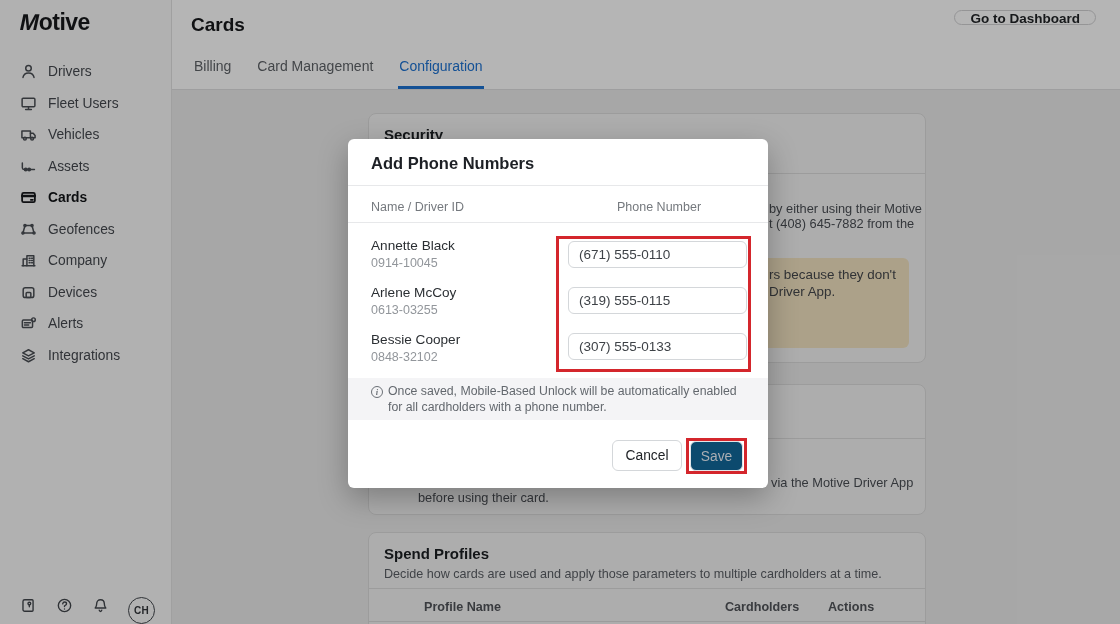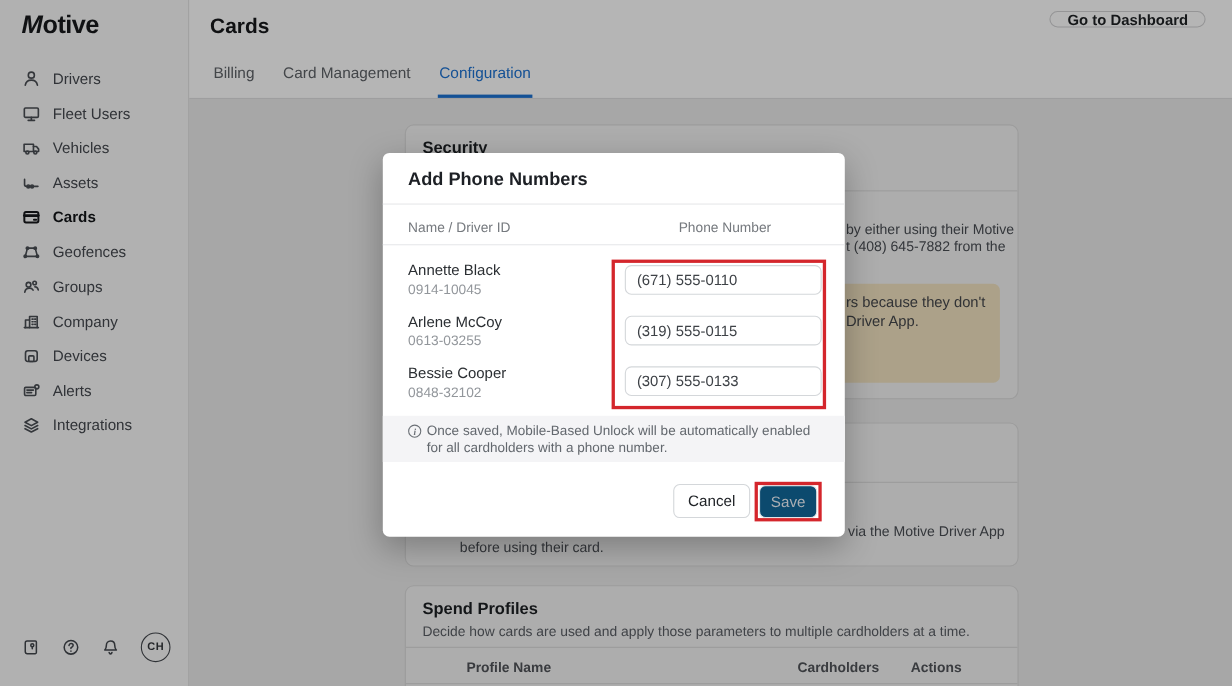--- a/index.html
+++ b/index.html
@@ -17,21 +17,21 @@
   .logo { position:absolute; left:20px; top:9px; font-size:23px; font-weight:700; color:#17191c; letter-spacing:-0.5px; }
   .logo .logo-m { display:inline-block; transform:skewX(-12deg); font-weight:800; }
   .side-nav { position:absolute; top:56px; left:0; right:0; }
   .side-item {
     height:31.5px; display:flex; align-items:center; gap:11px;
     padding-left:20px; cursor:pointer; color:#45494f; font-size:13.8px;
   }
   .side-item svg { width:17px; height:17px; stroke:#4a4e54; fill:none; stroke-width:1.4; stroke-linecap:round; stroke-linejoin:round; flex:0 0 auto; }
   .side-item.active { color:#121417; font-weight:700; }
   .side-item.active svg { stroke:#17191c; stroke-width:1.7; }
-  .side-footer { position:absolute; left:20px; bottom:22px; display:flex; align-items:center; gap:19px; }
+  .side-footer { position:absolute; left:20px; bottom:0; display:flex; gap:19px; }
   .side-footer svg { width:17px; height:17px; stroke:#43474d; fill:none; stroke-width:1.3; stroke-linecap:round; stroke-linejoin:round; }
   .avatar {
     width:27px; height:27px; border-radius:50%; border:1.5px solid #43474d;
     display:flex; align-items:center; justify-content:center;
     font-size:10px; font-weight:700; color:#33363b; letter-spacing:.3px;
   }
   
   .header {
     position:absolute; left:172px; right:0; top:0; height:90px;
     background:#ffffff; border-bottom:1px solid #dfdfe0; z-index:1;
@@ -147,29 +147,20 @@
       </div>
       <div class="side-item">
         <svg viewBox="0 0 16 16">
             <path d="M4.7 4.3h6.6l1.9 7H2.8z"></path>
             <circle cx="4.7" cy="4.3" r="1"></circle>
             <circle cx="11.3" cy="4.3" r="1"></circle>
             <circle cx="13.2" cy="11.3" r="1"></circle>
             <circle cx="2.8" cy="11.3" r="1"></circle>
           </svg>
         <span>Geofences</span>
-      </div>
-      <div class="side-item">
-        <svg viewBox="0 0 16 16">
-            <circle cx="5.6" cy="6.4" r="2"></circle>
-            <circle cx="10.8" cy="5" r="1.5"></circle>
-            <path d="M2.4 12.8c.4-2.2 1.9-3.4 3.9-3.4 1.4 0 2.6.6 3.2 1.6"></path>
-            <path d="M11 8.2c1.6.1 2.6 1.1 2.9 2.7"></path>
-          </svg>
-        <span>Groups</span>
       </div>
       <div class="side-item">
         <svg viewBox="0 0 16 16">
             <path d="M3 13V6.5h3.5"></path>
             <path d="M6.5 13V3.5H13V13"></path>
             <path d="M8.6 5.8h.9M10.9 5.8h.9M8.6 8h.9M10.9 8h.9M8.6 10.2h.9M10.9 10.2h.9"></path>
             <path d="M2 13h12"></path>
           </svg>
         <span>Company</span>
       </div>

